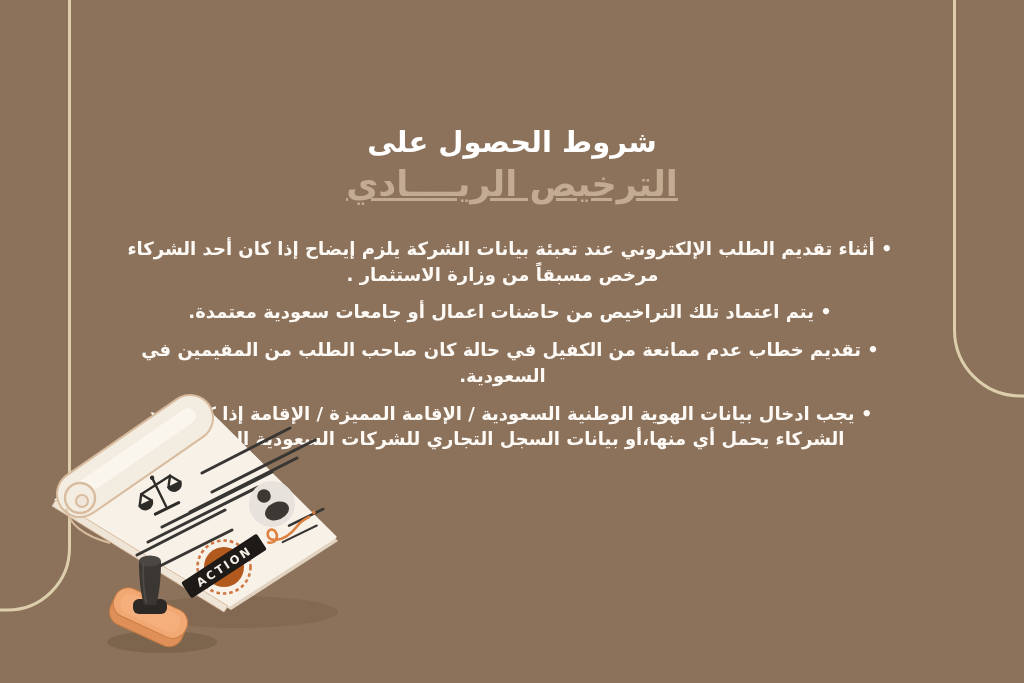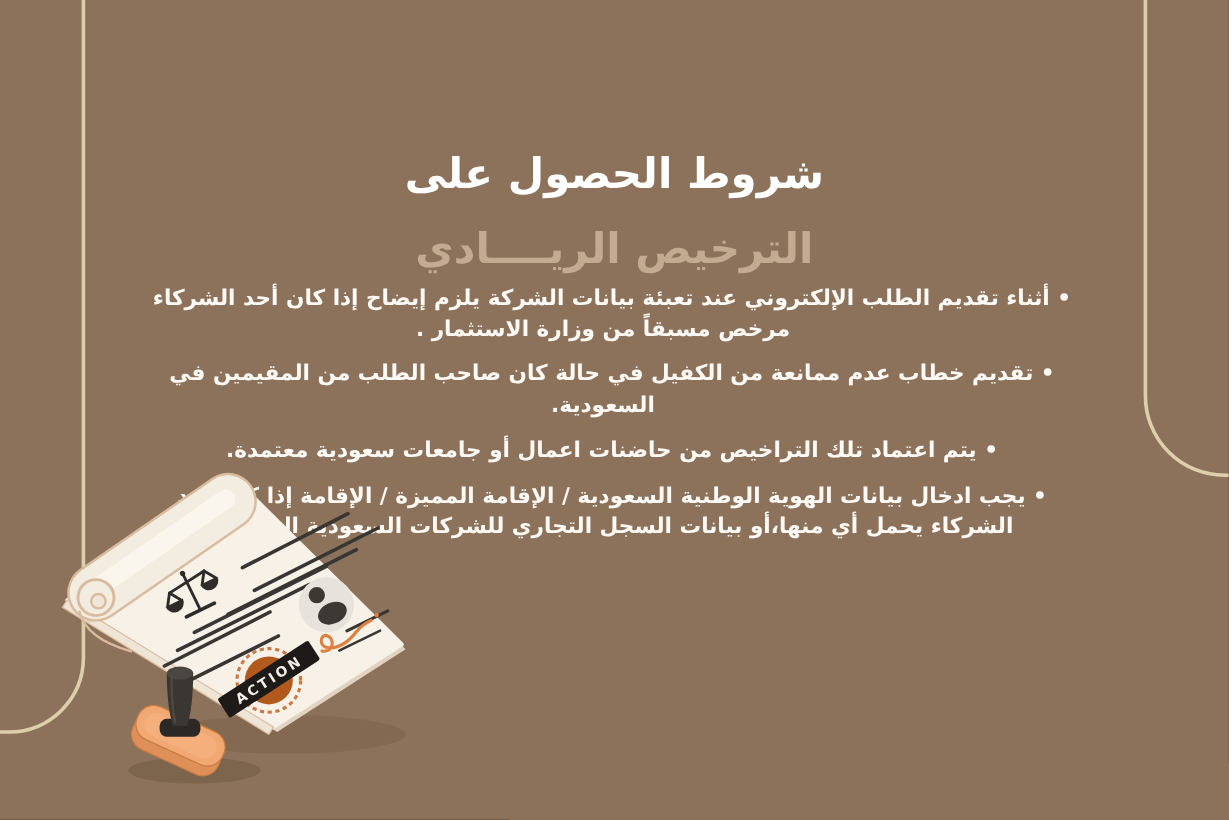--- a/index.html
+++ b/index.html
@@ -11,22 +11,22 @@
     font-family:"DejaVu Sans", sans-serif;
     margin:0 auto;
   }
   .deco-svg, .illus-svg{position:absolute;pointer-events:none;}
   .deco-svg{left:0;top:0;width:1024px;height:683px;}
   .illus-svg{left:0;top:380px;width:400px;height:303px;}
   .title-block{
     position:absolute;top:124px;left:0;width:1024px;
     text-align:center;direction:rtl;line-height:1.28;
   }
-  .title-line1{font-size:35px;font-weight:bold;color:#ffffff;letter-spacing:0;}
-  .title-line2{font-size:35px;font-weight:bold;color:#c2ab90;margin-top:17px;}
+  .title-line1{font-size:29px;font-weight:bold;color:#ffffff;letter-spacing:0;}
+  .title-line2{font-size:35px;font-weight:bold;color:#c2ab90;margin-top:1px;text-decoration:underline;}
   .bullets{
     position:absolute;top:236px;right:119px;width:790px;
     direction:rtl;text-align:center;
     color:#fdfaf6;font-size:18px;font-weight:bold;line-height:1.43;
   }
   .bullet-item{margin:0 0 12px 0;padding-right:15px;text-indent:-15px;}
   .bullet-marker{display:inline;}
   .bullet-text{display:inline;}
 </style>
 </head>
@@ -39,22 +39,22 @@
     <path d="M954.5,0 L954.5,330 A66,66 0 0 0 1020.5,396 L1024,396" fill="none" stroke="#ddcfab" stroke-width="3"></path>
   </svg>
 
   <div class="title-block">
     <div class="title-line1">شروط الحصول على</div>
     <div class="title-line2">الترخيص الريــــادي</div>
   </div>
 
   <div class="bullets">
     <p class="bullet-item"><span class="bullet-marker">•</span>&nbsp;<span class="bullet-text">أثناء تقديم الطلب الإلكتروني عند تعبئة بيانات الشركة يلزم إيضاح إذا كان أحد الشركاء مرخص مسبقاً من وزارة الاستثمار .</span></p>
+    <p class="bullet-item"><span class="bullet-marker">•</span>&nbsp;<span class="bullet-text">يتم اعتماد تلك التراخيص من حاضنات اعمال أو جامعات سعودية معتمدة.</span></p>
     <p class="bullet-item"><span class="bullet-marker">•</span>&nbsp;<span class="bullet-text">تقديم خطاب عدم ممانعة من الكفيل في حالة كان صاحب الطلب من المقيمين في السعودية.</span></p>
-    <p class="bullet-item"><span class="bullet-marker">•</span>&nbsp;<span class="bullet-text">يتم اعتماد تلك التراخيص من حاضنات اعمال أو جامعات سعودية معتمدة.</span></p>
     <p class="bullet-item"><span class="bullet-marker">•</span>&nbsp;<span class="bullet-text">يجب ادخال بيانات الهوية الوطنية السعودية / الإقامة المميزة / الإقامة إذا كان أحد الشركاء يحمل أي منها،أو بيانات السجل التجاري للشركات السعودية المشاركة.</span></p>
   </div>
 
   <svg class="illus-svg" viewBox="0 380 400 303" aria-hidden="true">
 
     <ellipse cx="238" cy="612" rx="100" ry="16" fill="#6e573f" opacity="0.30"></ellipse>
     <ellipse cx="162" cy="642" rx="55" ry="11" fill="#5f4a35" opacity="0.35"></ellipse>
 
     <polygon points="209,414 338,541 231,610 58,504" fill="#e2d3c0"></polygon>
 

